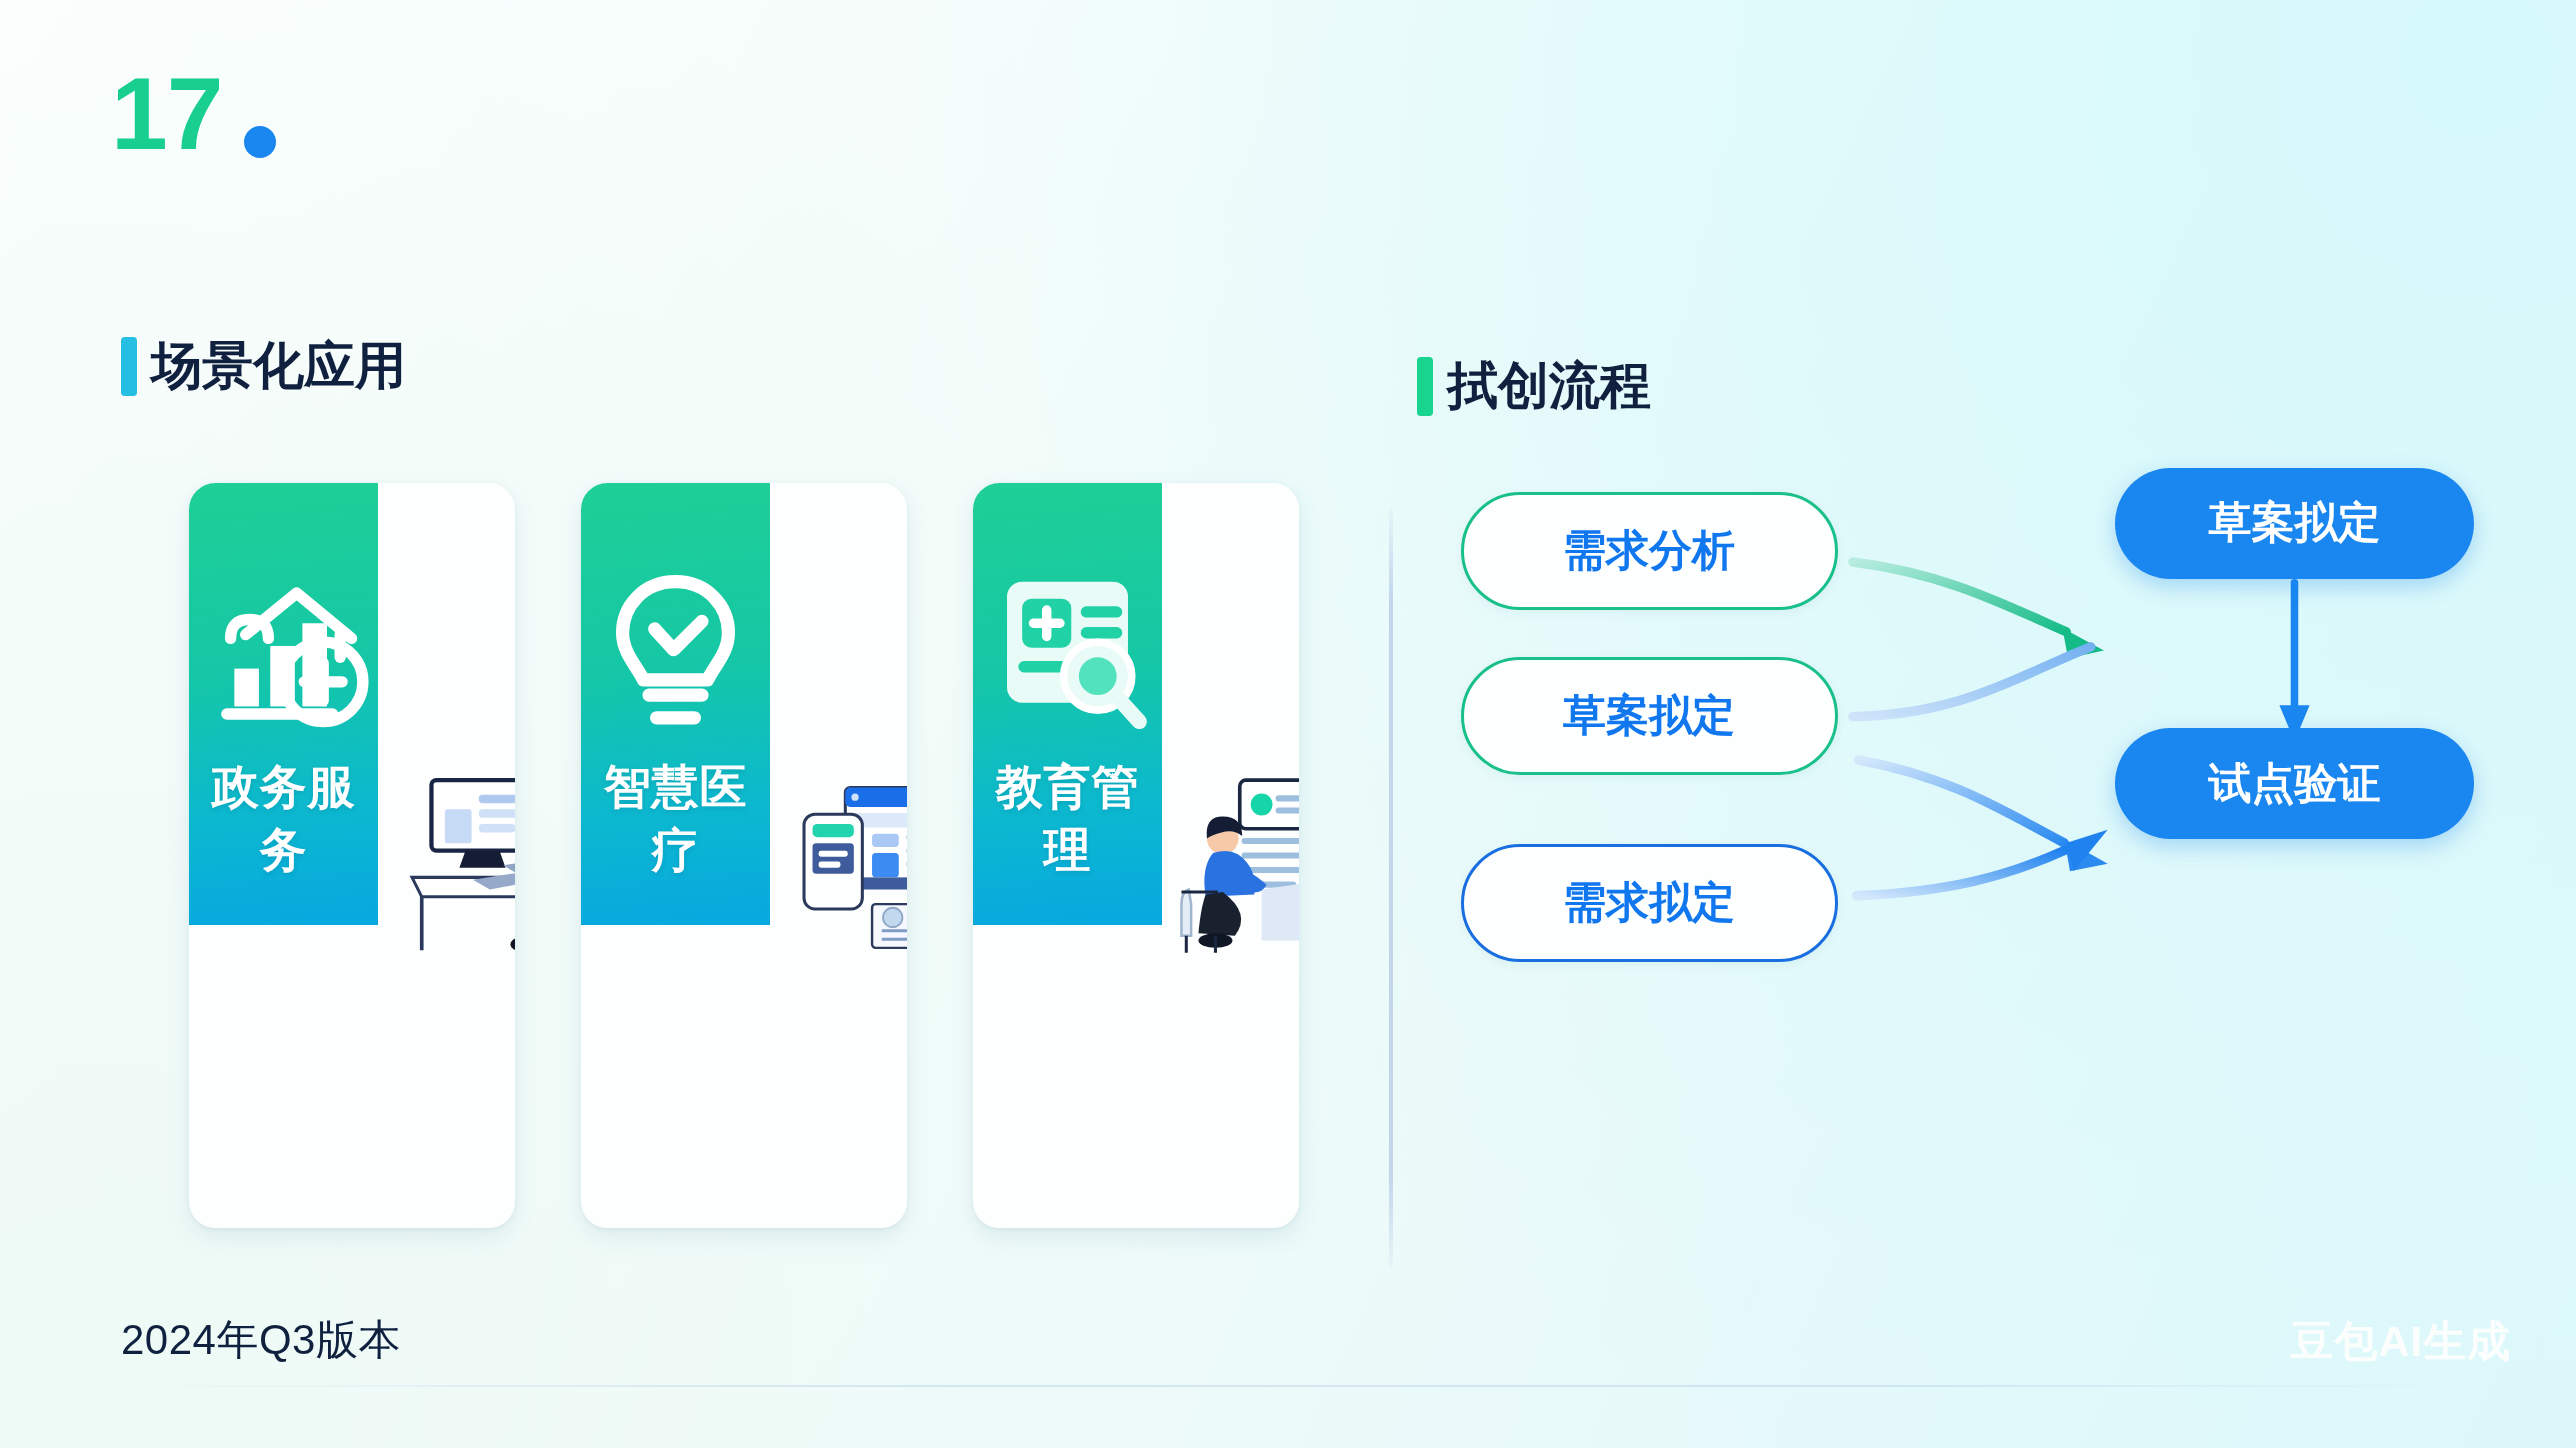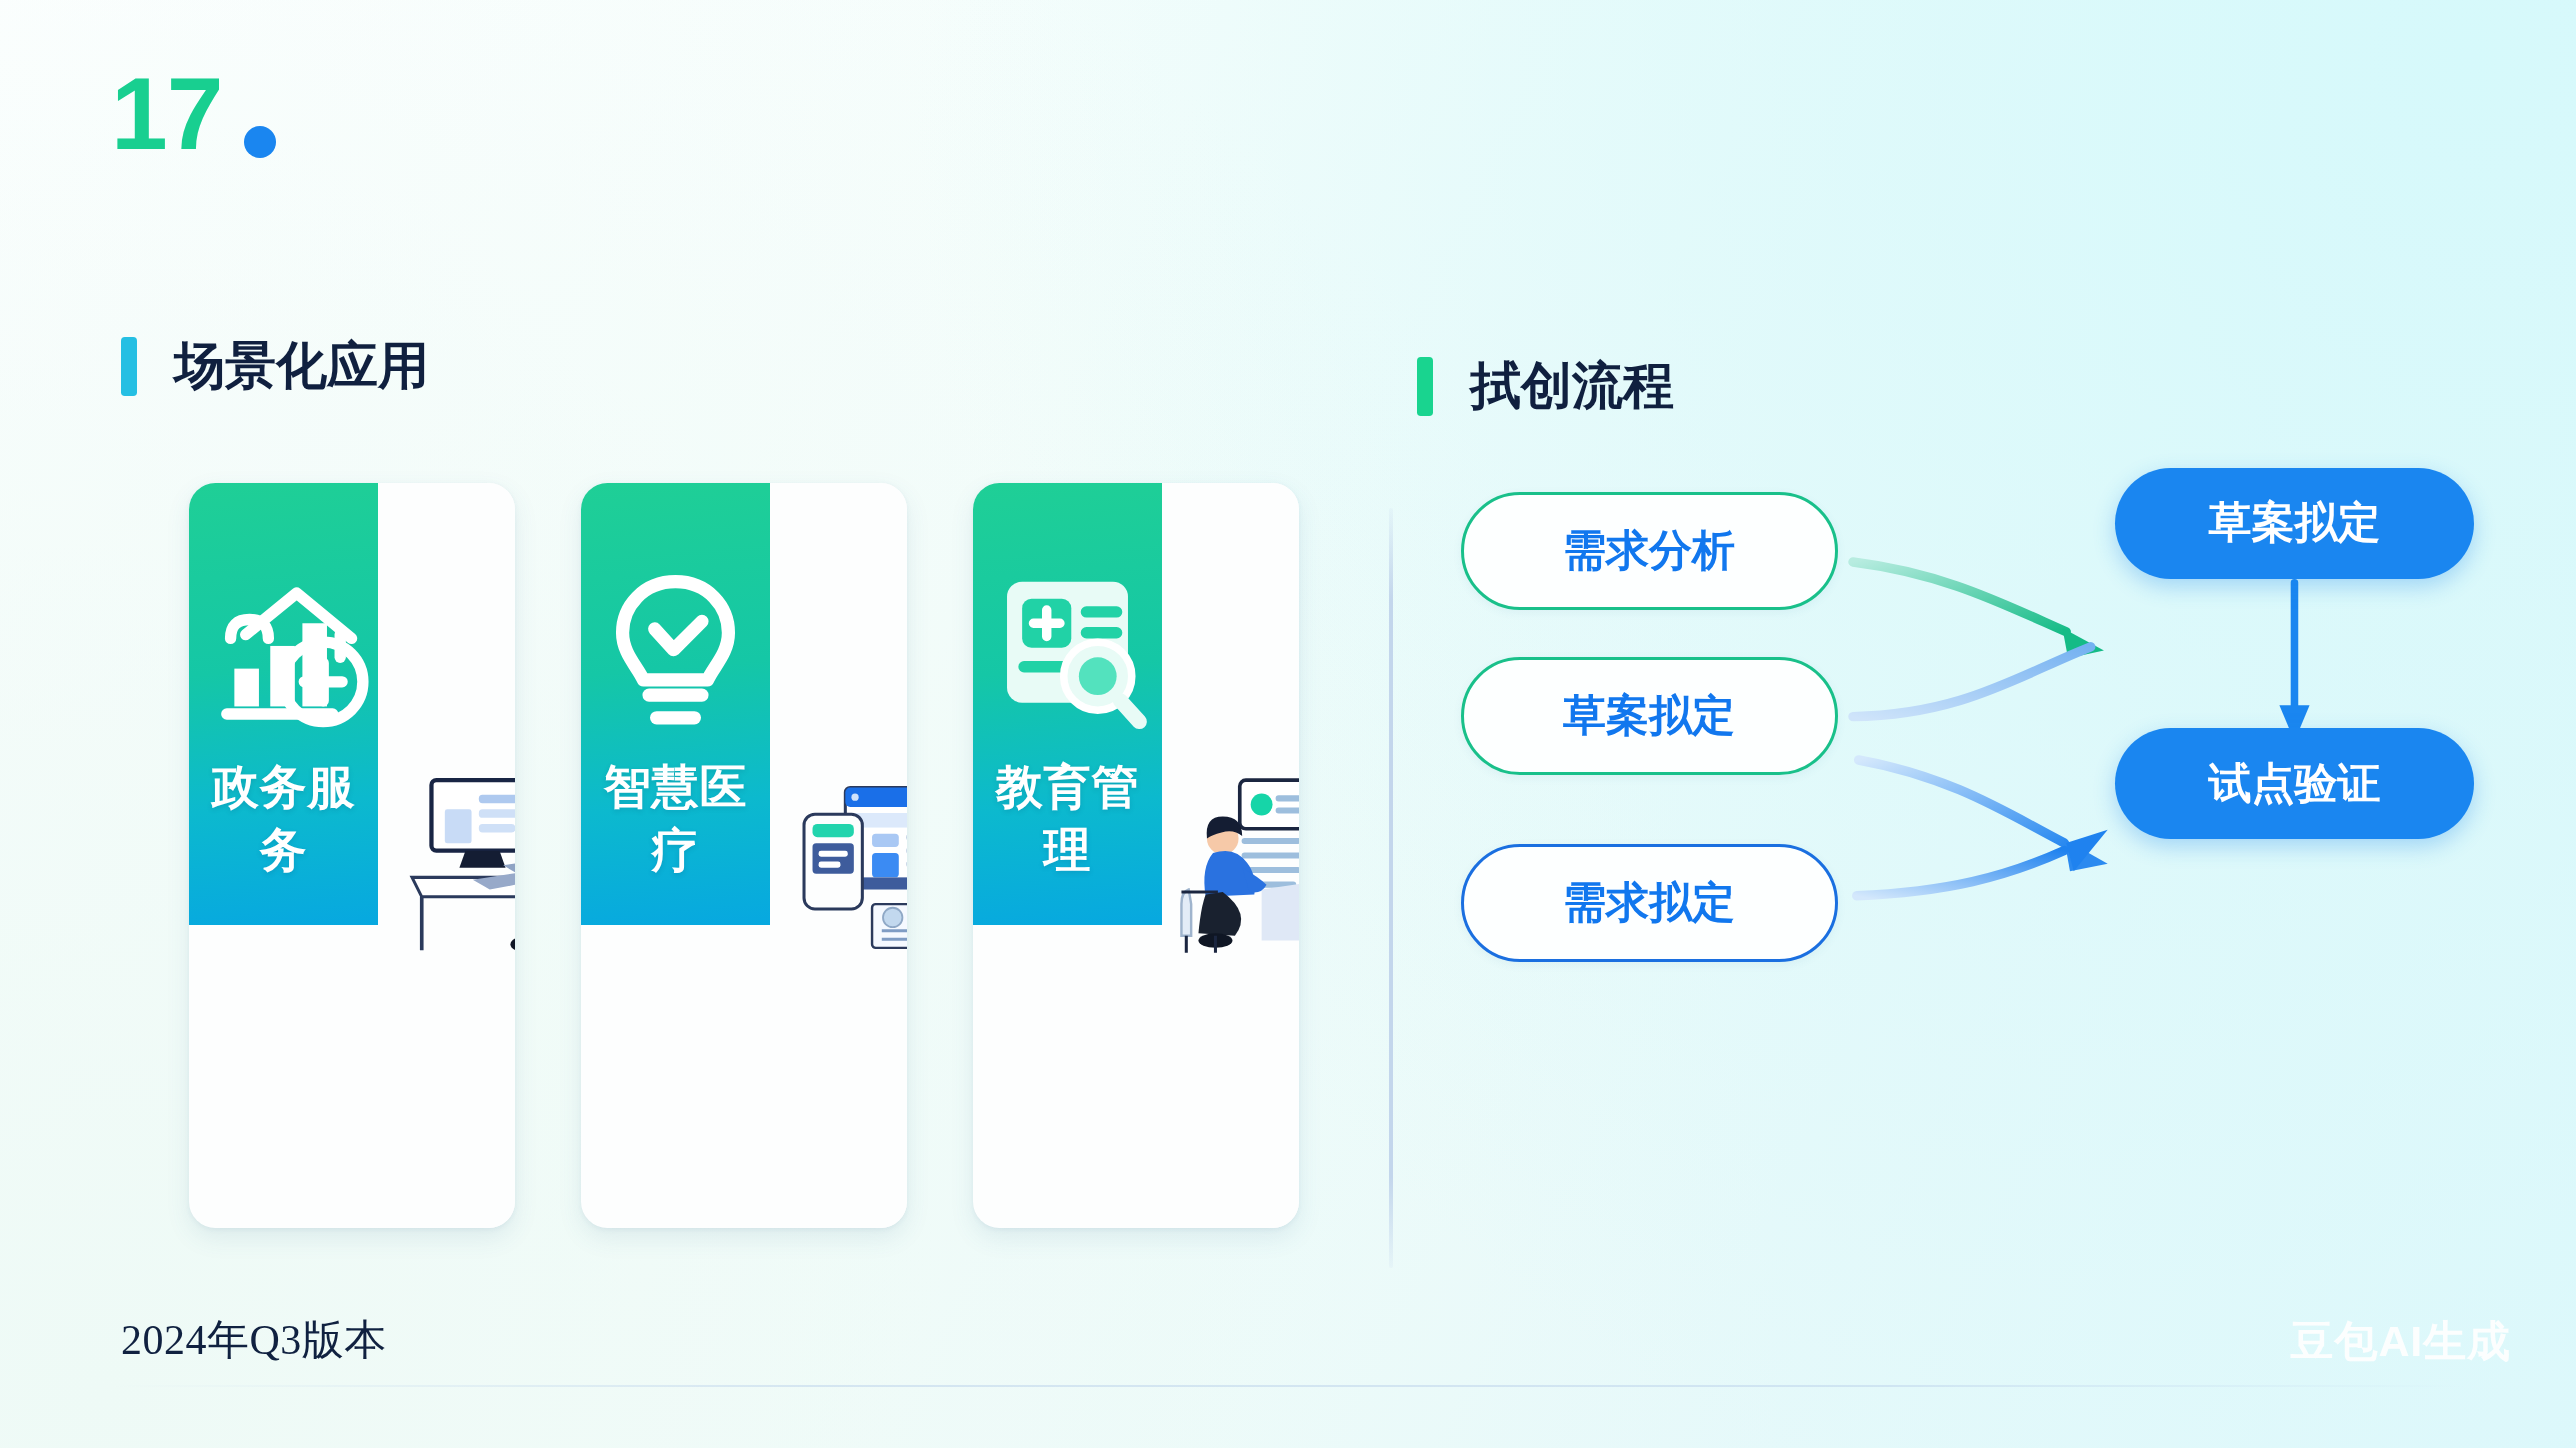--- a/index.html
+++ b/index.html
@@ -25,21 +25,21 @@
     display:flex;align-items:flex-end;
   }
   .title .num{color:#18cf90;}
   .title .dot{
     width:32px;height:32px;border-radius:50%;
     background:#1a86f0;margin-left:21px;margin-bottom:11.3px;
     display:inline-block;flex:0 0 auto;
   }
 
   
-  .sect{position:absolute;display:flex;align-items:center;gap:37px;}
+  .sect{position:absolute;display:flex;align-items:center;gap:14px;}
   .sect .bar{width:16px;height:59px;border-radius:3.8px;}
   .sect .txt{font-size:51px;font-weight:bold;color:#10203f;white-space:nowrap;}
   #sect-left{left:121px;top:332px;}
   #sect-left .bar{background:#25bfe3;}
   #sect-right{left:1417px;top:352px;}
   #sect-right .bar{background:#19d48f;}
 
   
   .divider{
     position:absolute;left:1389px;top:508px;width:3.8px;height:760px;
@@ -93,21 +93,21 @@
   }
   #node-req-analysis{left:7.5px;top:30px;}
   #node-draft-left{left:7.5px;top:195px;}
   #node-req-draft{left:7.5px;top:382px;}
   #node-draft-right{left:662px;top:5.7px;}
   #node-pilot{left:662px;top:266px;}
 
   
   .footer-version{
     position:absolute;left:121px;top:1312px;
-    font-size:42px;color:#102140;letter-spacing:0.5px;white-space:nowrap;font-family:Liberation Serif, serif;
+    font-size:42px;color:#102140;letter-spacing:0.5px;white-space:nowrap;
   }
   .watermark{
     position:absolute;right:65px;top:1313px;
     font-size:43px;font-weight:bold;color:#ffffff;opacity:.92;
     letter-spacing:0.9px;white-space:nowrap;
   }
   .hairline{
     position:absolute;left:111px;right:111px;top:1385px;height:1.9px;
     background:linear-gradient(90deg,rgba(190,212,235,0) 0%,rgba(190,212,235,.55) 30%,rgba(190,212,235,.55) 75%,rgba(190,212,235,0) 100%);
   }

